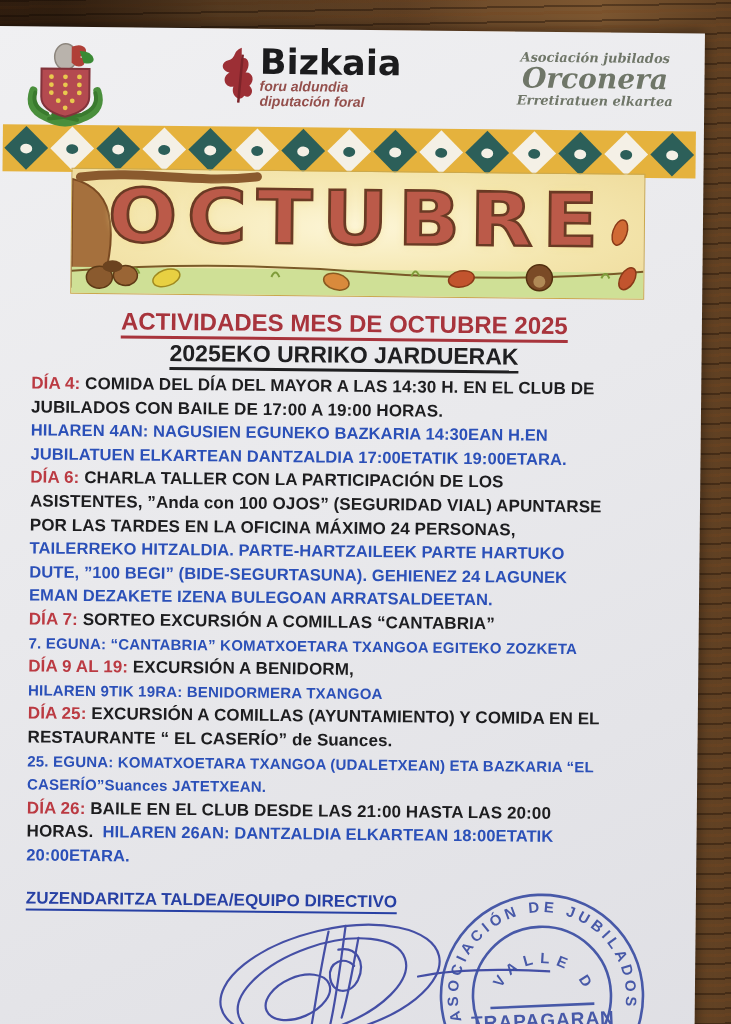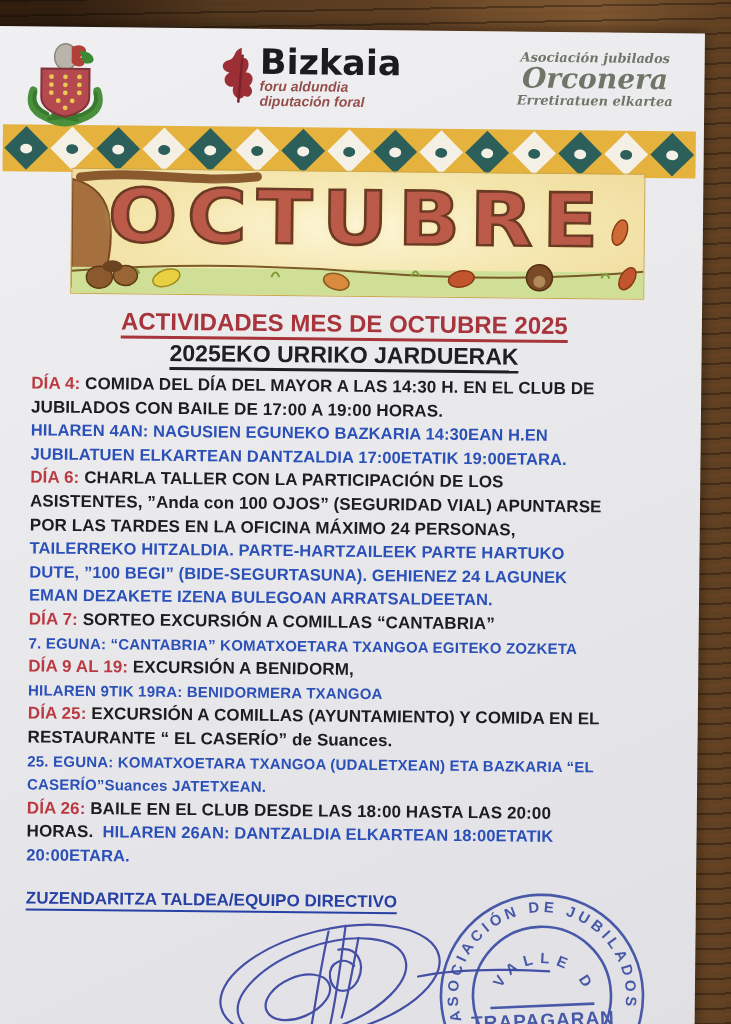--- a/index.html
+++ b/index.html
@@ -229,21 +229,21 @@
       <p class="ev-line"><span class="day">DÍA 4:</span><span class="es"> COMIDA DEL DÍA DEL MAYOR A LAS 14:30 H. EN EL CLUB DE JUBILADOS CON BAILE DE 17:00 A 19:00 HORAS.</span></p>
       <p class="ev-line eu">HILAREN 4AN: NAGUSIEN EGUNEKO BAZKARIA 14:30EAN H.EN JUBILATUEN ELKARTEAN DANTZALDIA 17:00ETATIK 19:00ETARA.</p>
       <p class="ev-line"><span class="day">DÍA 6:</span><span class="es"> CHARLA TALLER CON LA PARTICIPACIÓN DE LOS ASISTENTES, ”Anda con 100 OJOS” (SEGURIDAD VIAL) APUNTARSE POR LAS TARDES EN LA OFICINA MÁXIMO 24 PERSONAS,</span></p>
       <p class="ev-line eu">TAILERREKO HITZALDIA. PARTE-HARTZAILEEK PARTE HARTUKO DUTE, ”100 BEGI” (BIDE-SEGURTASUNA). GEHIENEZ 24 LAGUNEK EMAN DEZAKETE IZENA BULEGOAN ARRATSALDEETAN.</p>
       <p class="ev-line"><span class="day">DÍA 7:</span><span class="es"> SORTEO EXCURSIÓN A COMILLAS “CANTABRIA”</span></p>
       <p class="ev-line eu small">7. EGUNA: “CANTABRIA” KOMATXOETARA TXANGOA EGITEKO ZOZKETA</p>
       <p class="ev-line"><span class="day">DÍA 9 AL 19:</span><span class="es"> EXCURSIÓN A BENIDORM,</span></p>
       <p class="ev-line eu small">HILAREN 9TIK 19RA: BENIDORMERA TXANGOA</p>
       <p class="ev-line"><span class="day">DÍA 25:</span><span class="es"> EXCURSIÓN A COMILLAS (AYUNTAMIENTO) Y COMIDA EN EL RESTAURANTE “ EL CASERÍO” de Suances.</span></p>
       <p class="ev-line eu small">25. EGUNA: KOMATXOETARA TXANGOA (UDALETXEAN) ETA BAZKARIA “EL CASERÍO”Suances JATETXEAN.</p>
-      <p class="ev-line"><span class="day">DÍA 26:</span><span class="es"> BAILE EN EL CLUB DESDE  LAS 18:00 HASTA LAS 20:00 HORAS.</span><span class="eu">&nbsp; HILAREN 26AN: DANTZALDIA ELKARTEAN 18:00ETATIK 20:00ETARA.</span></p>
+      <p class="ev-line"><span class="day">DÍA 26:</span><span class="es"> BAILE EN EL CLUB DESDE  LAS 21:00 HASTA LAS 20:00 HORAS.</span><span class="eu">&nbsp; HILAREN 26AN: DANTZALDIA ELKARTEAN 18:00ETATIK 20:00ETARA.</span></p>
     </div>
 
   <div class="signoff"><span>ZUZENDARITZA TALDEA/EQUIPO DIRECTIVO</span></div>
 
   <svg class="signature" viewBox="0 0 370 150">
     <g fill="none" stroke="#333f9e" stroke-width="2.2" stroke-linecap="round" opacity=".9">
       <ellipse cx="150" cy="72" rx="112" ry="52" transform="rotate(-14 150 72)"></ellipse>
       <ellipse cx="142" cy="78" rx="88" ry="42" transform="rotate(-20 142 78)"></ellipse>
       <ellipse cx="118" cy="88" rx="34" ry="20" transform="rotate(-24 118 88)"></ellipse>
       <path d="M148,22 C140,60 136,92 132,116"></path>

